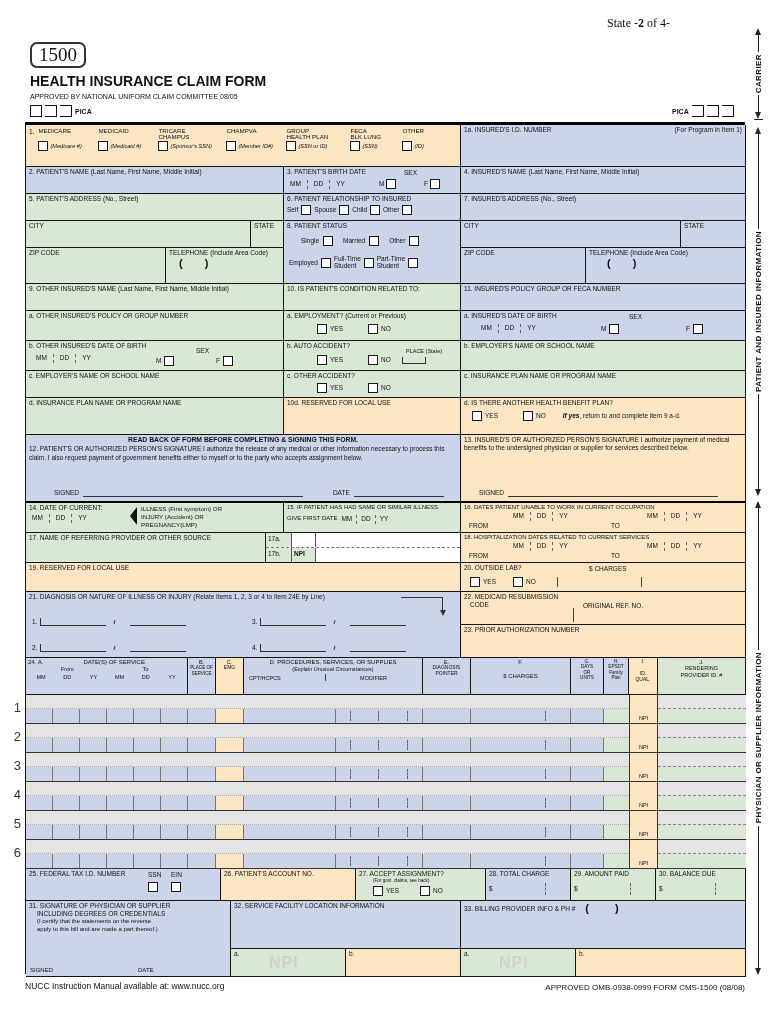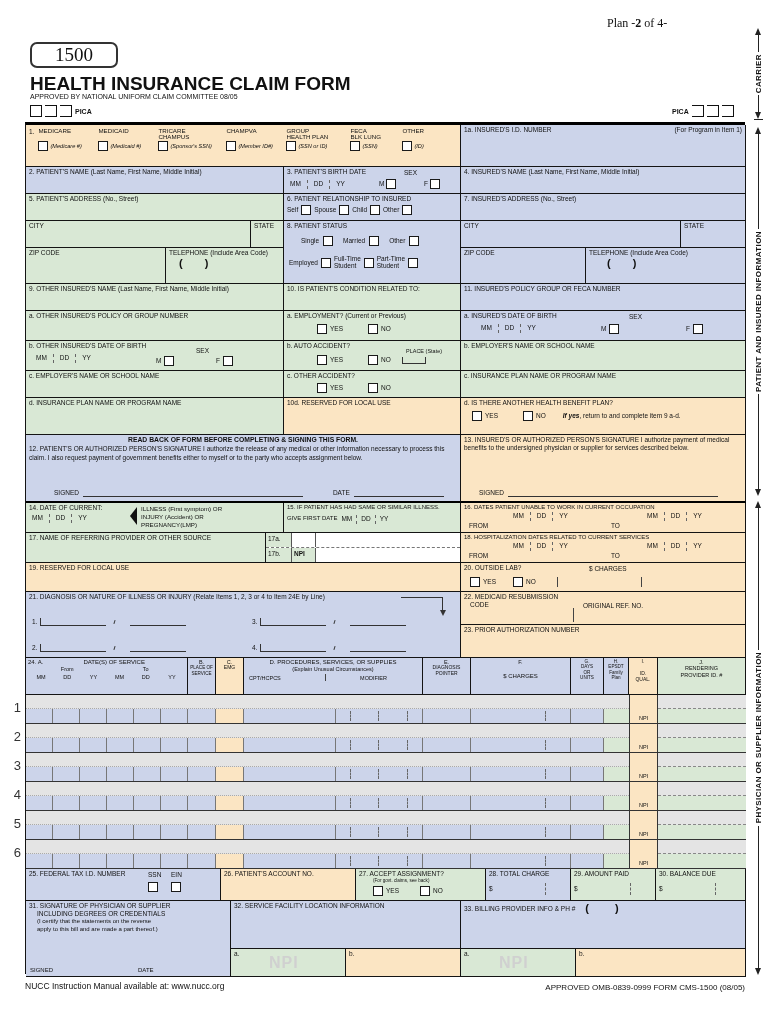--- a/index.html
+++ b/index.html
@@ -52,23 +52,23 @@
 .picalbl{font-size:7px;font-weight:bold}
 .npiwm{font-size:16px;font-weight:bold;color:#d0d0d0;letter-spacing:1px}
 .parens{font-size:11px;font-weight:bold}
 .it{font-style:italic}
 .bold{font-weight:bold}
 .small5{font-size:5.5px}
 </style>
 </head>
 <body>
 
-<div class="abs" style="left:607px;top:16px;font-family:'Liberation Serif',serif;font-size:12px"><span>Plan -</span><b>2</b><span> of 4-</span></div>
-<div class="abs" style="left:30px;top:42px;border:2px solid #333;border-radius:7px;padding:0 23px;font-family:'Liberation Serif',serif;font-size:19px">1500</div>
-<div class="abs bold" style="left:30px;top:73px;font-size:19px">HEALTH INSURANCE CLAIM FORM</div>
+<div class="abs" style="left:607px;top:16px;font-family:'Liberation Serif',serif;font-size:12px"><span>State -</span><b>2</b><span> of 4-</span></div>
+<div class="abs" style="left:30px;top:42px;border:2px solid #333;border-radius:7px;padding:0 7px;font-family:'Liberation Serif',serif;font-size:19px">1500</div>
+<div class="abs bold" style="left:30px;top:73px;font-size:14px">HEALTH INSURANCE CLAIM FORM</div>
 <div class="abs" style="left:30px;top:93px;font-size:7px">APPROVED BY NATIONAL UNIFORM CLAIM COMMITTEE 08/05</div>
 <div class="abs picarow" style="left:30px;top:105px">
   <span class="pc"></span>
     <span class="pc"></span>
     <span class="pc"></span>
   <span class="picalbl">PICA</span>
 </div>
 <div class="abs picarow" style="left:672px;top:105px">
   <span class="picalbl">PICA</span>
   <span class="pc"></span>
@@ -874,13 +874,13 @@
         <span>NPI</span>
       </div>
     <div class="svcJ">
         <div class="svcJu"></div>
         <div class="svcJl"></div>
       </div>
   </div>
 </div>
 
 <div class="abs" style="left:25px;top:981px;font-size:8.5px">NUCC Instruction Manual available at: www.nucc.org</div>
-<div class="abs" style="left:430px;top:983px;width:315px;text-align:right;font-size:8px">APPROVED OMB-0839-0999 FORM CMS-1500 (08/05)</div>
+<div class="abs" style="left:430px;top:983px;width:315px;text-align:right;font-size:8px">APPROVED OMB-0938-0999 FORM CMS-1500 (08/08)</div>
 
 </body></html>

